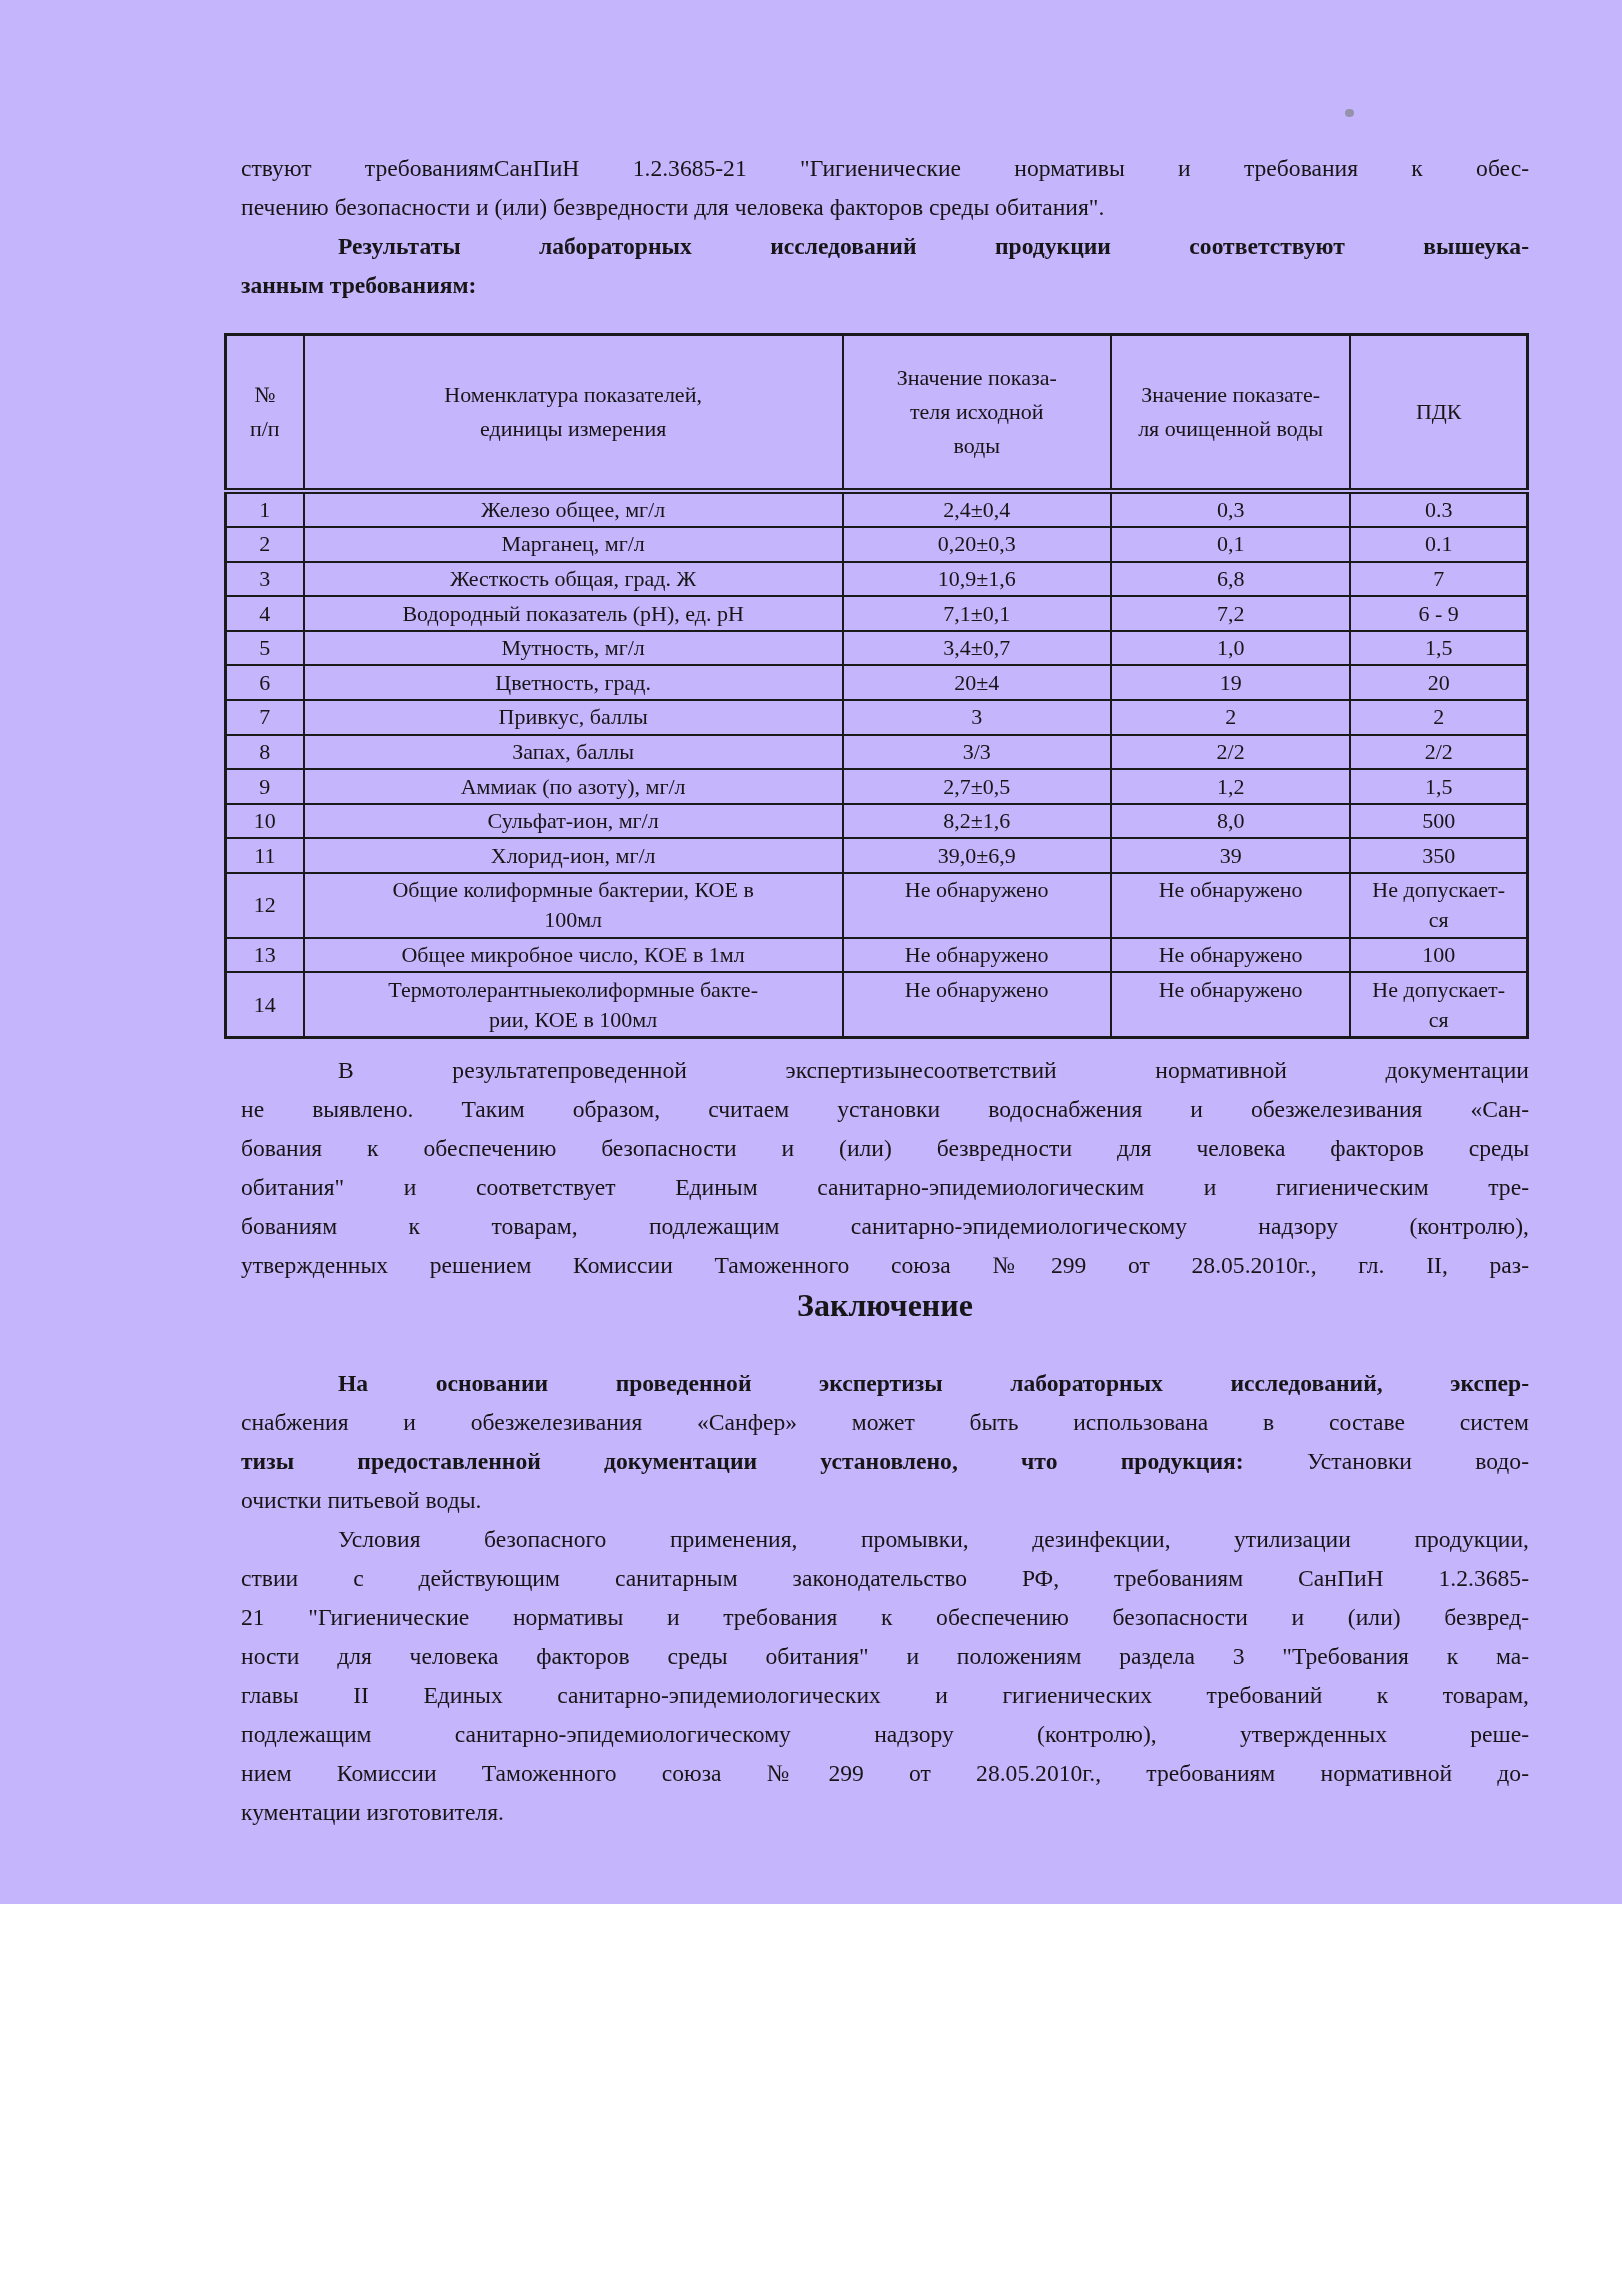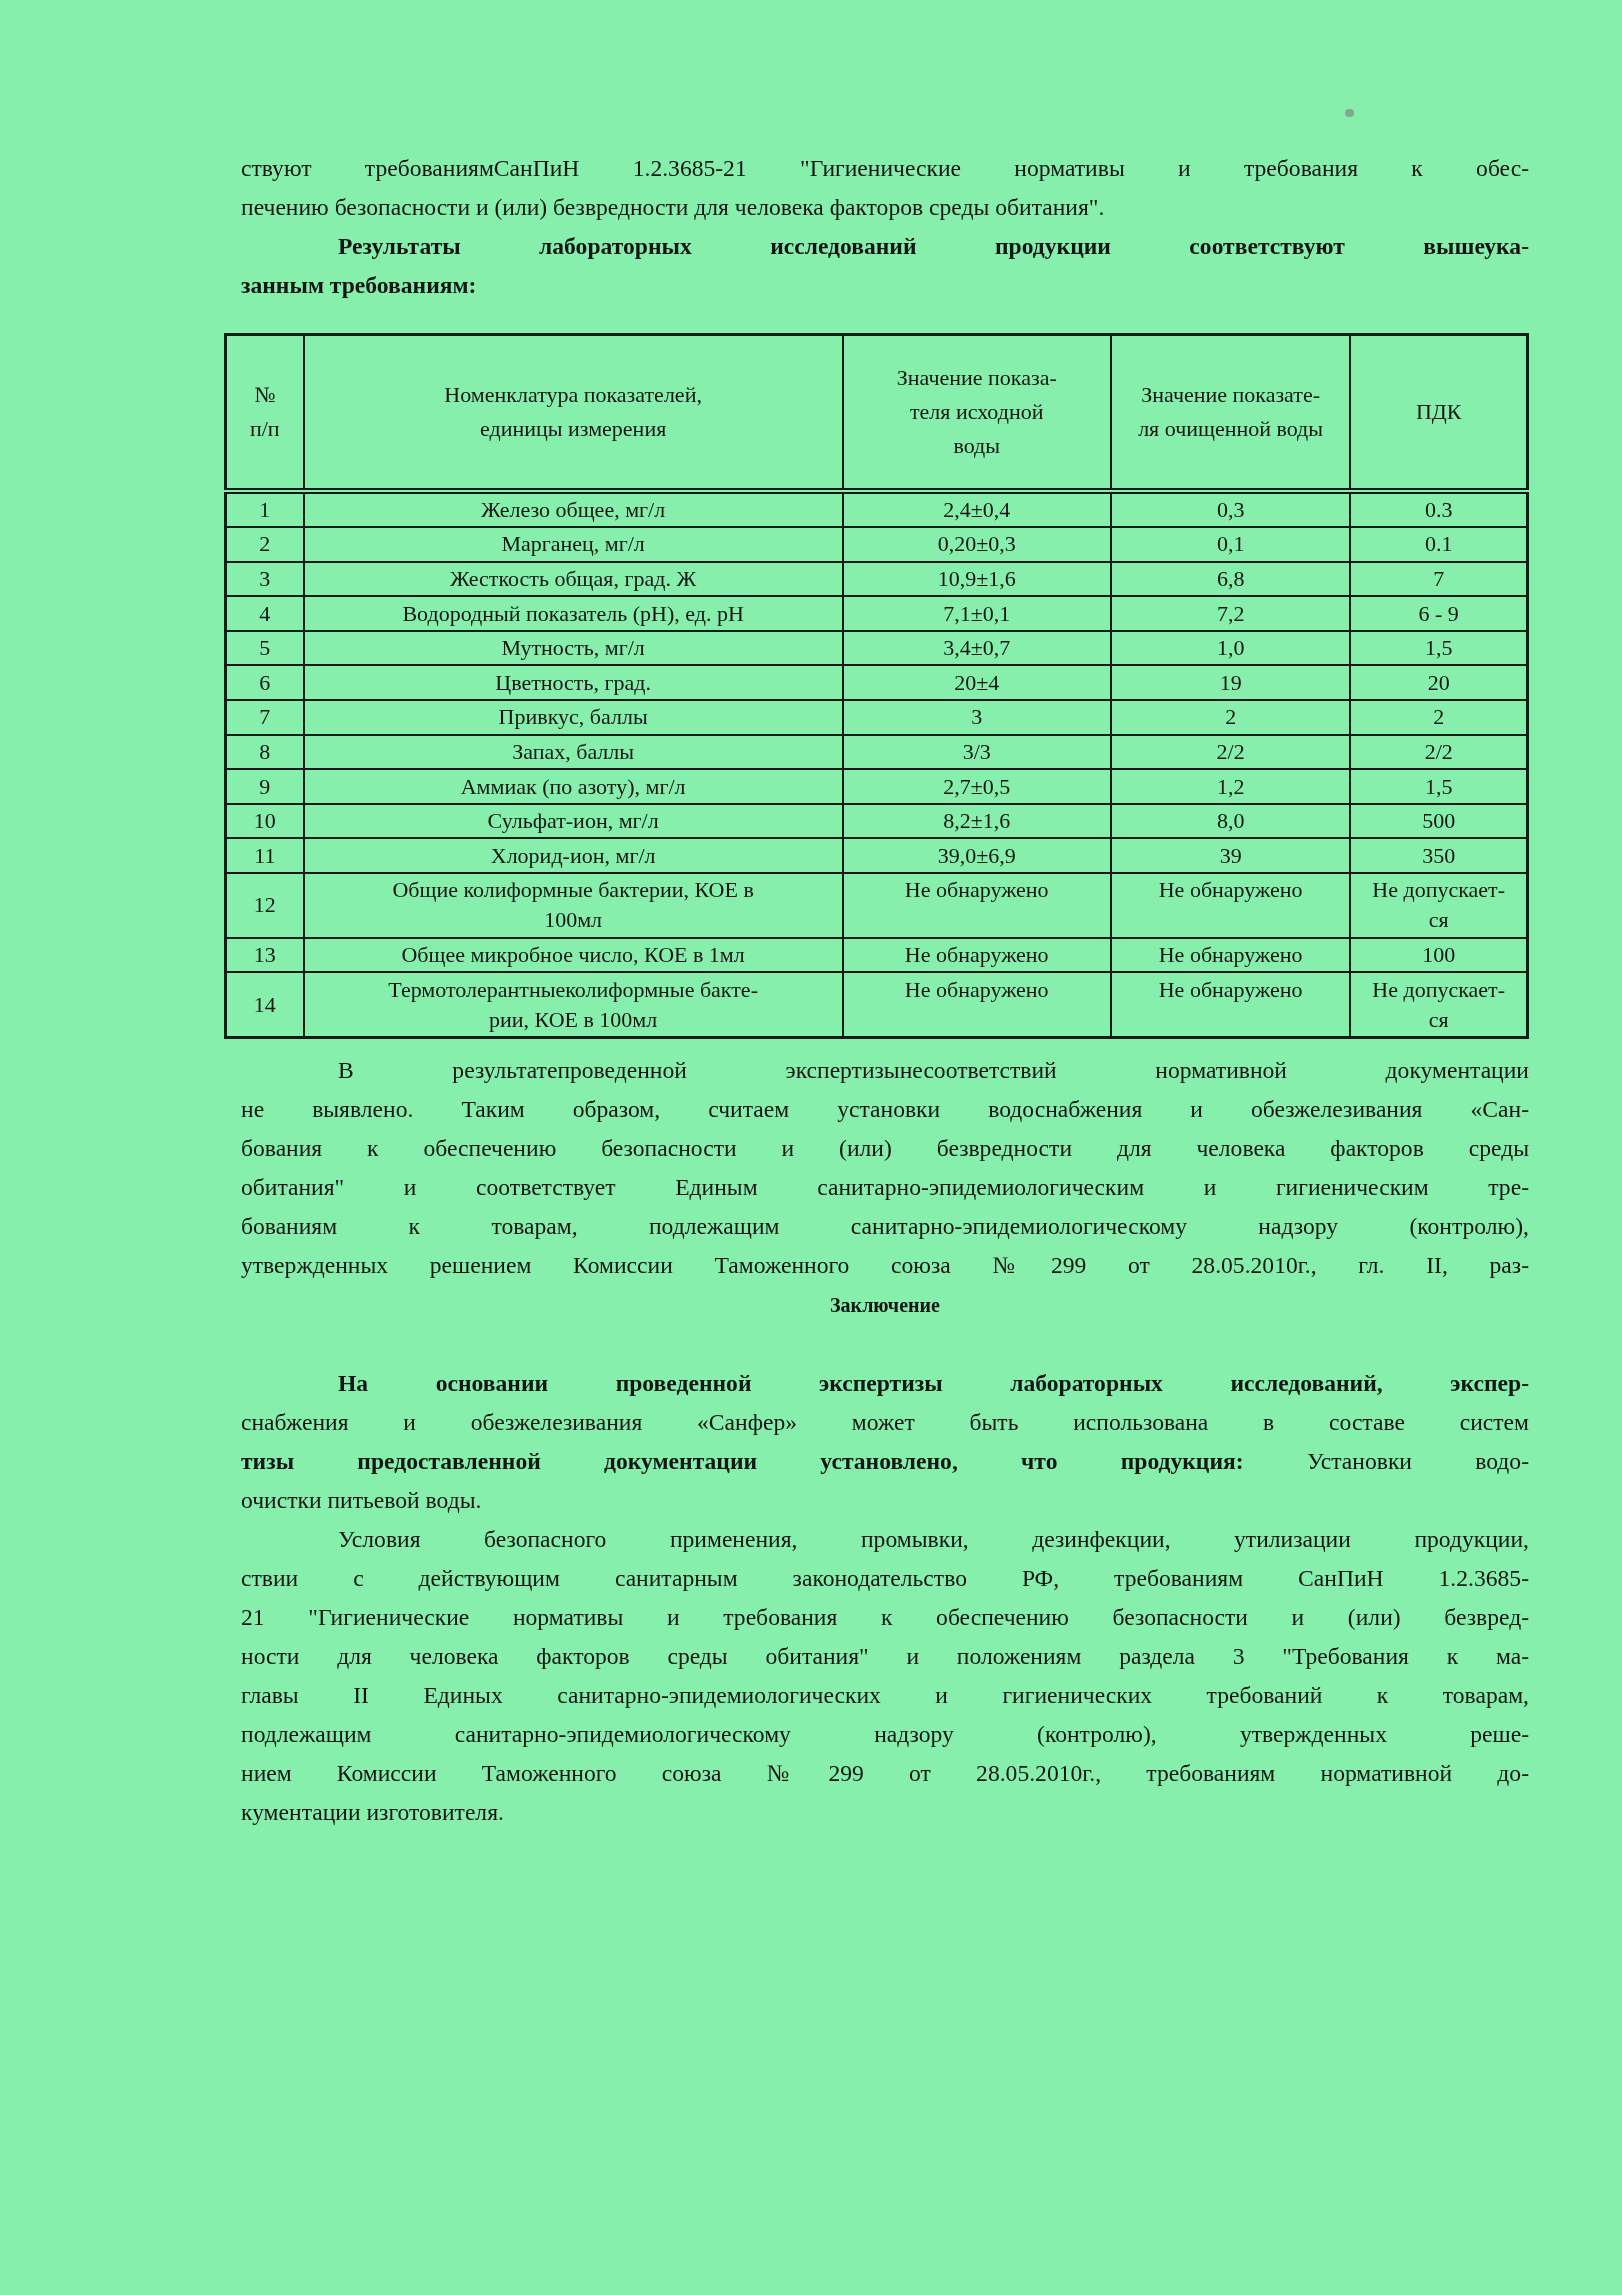--- a/index.html
+++ b/index.html
@@ -1,20 +1,20 @@
 <!DOCTYPE html>
 <html lang="ru" style="font-size:10.5px"><head>
 <meta charset="utf-8">
 <style>
   html, body { margin: 0; padding: 0; background: #ffffff; }
   .page {
     position: relative;
     width: 1623px;
-    height: 2295px;
-    background: #86efac;
+    height: 1904px;
+    background: #c4b5fd;
     font-family: "Liberation Serif", "DejaVu Serif", serif;
     color: #161616;
     overflow: hidden;
   }
   .speck {
     position: absolute;
     left: 1345px;
     top: 109px;
     width: 8.5px;
     height: 7.9px;
@@ -33,21 +33,21 @@
     font-size: 23.6px;
     line-height: 39px;
     text-align: justify;
     text-align-last: justify;
     white-space: normal;
   }
   .tline.last { text-align-last: left; }
   .tline.indent { text-indent: 97px; }
   .bold { font-weight: bold; }
   .heading-center {
-    font-size: 20px;
+    font-size: 32px;
     line-height: 39px;
     font-weight: bold;
     text-align: center;
     margin: 1.3px 0 39px 0;
   }
   table.results-table {
     border-collapse: collapse;
     table-layout: fixed;
     margin: 27.5px 0 0 -17px;
     width: 1305px;

